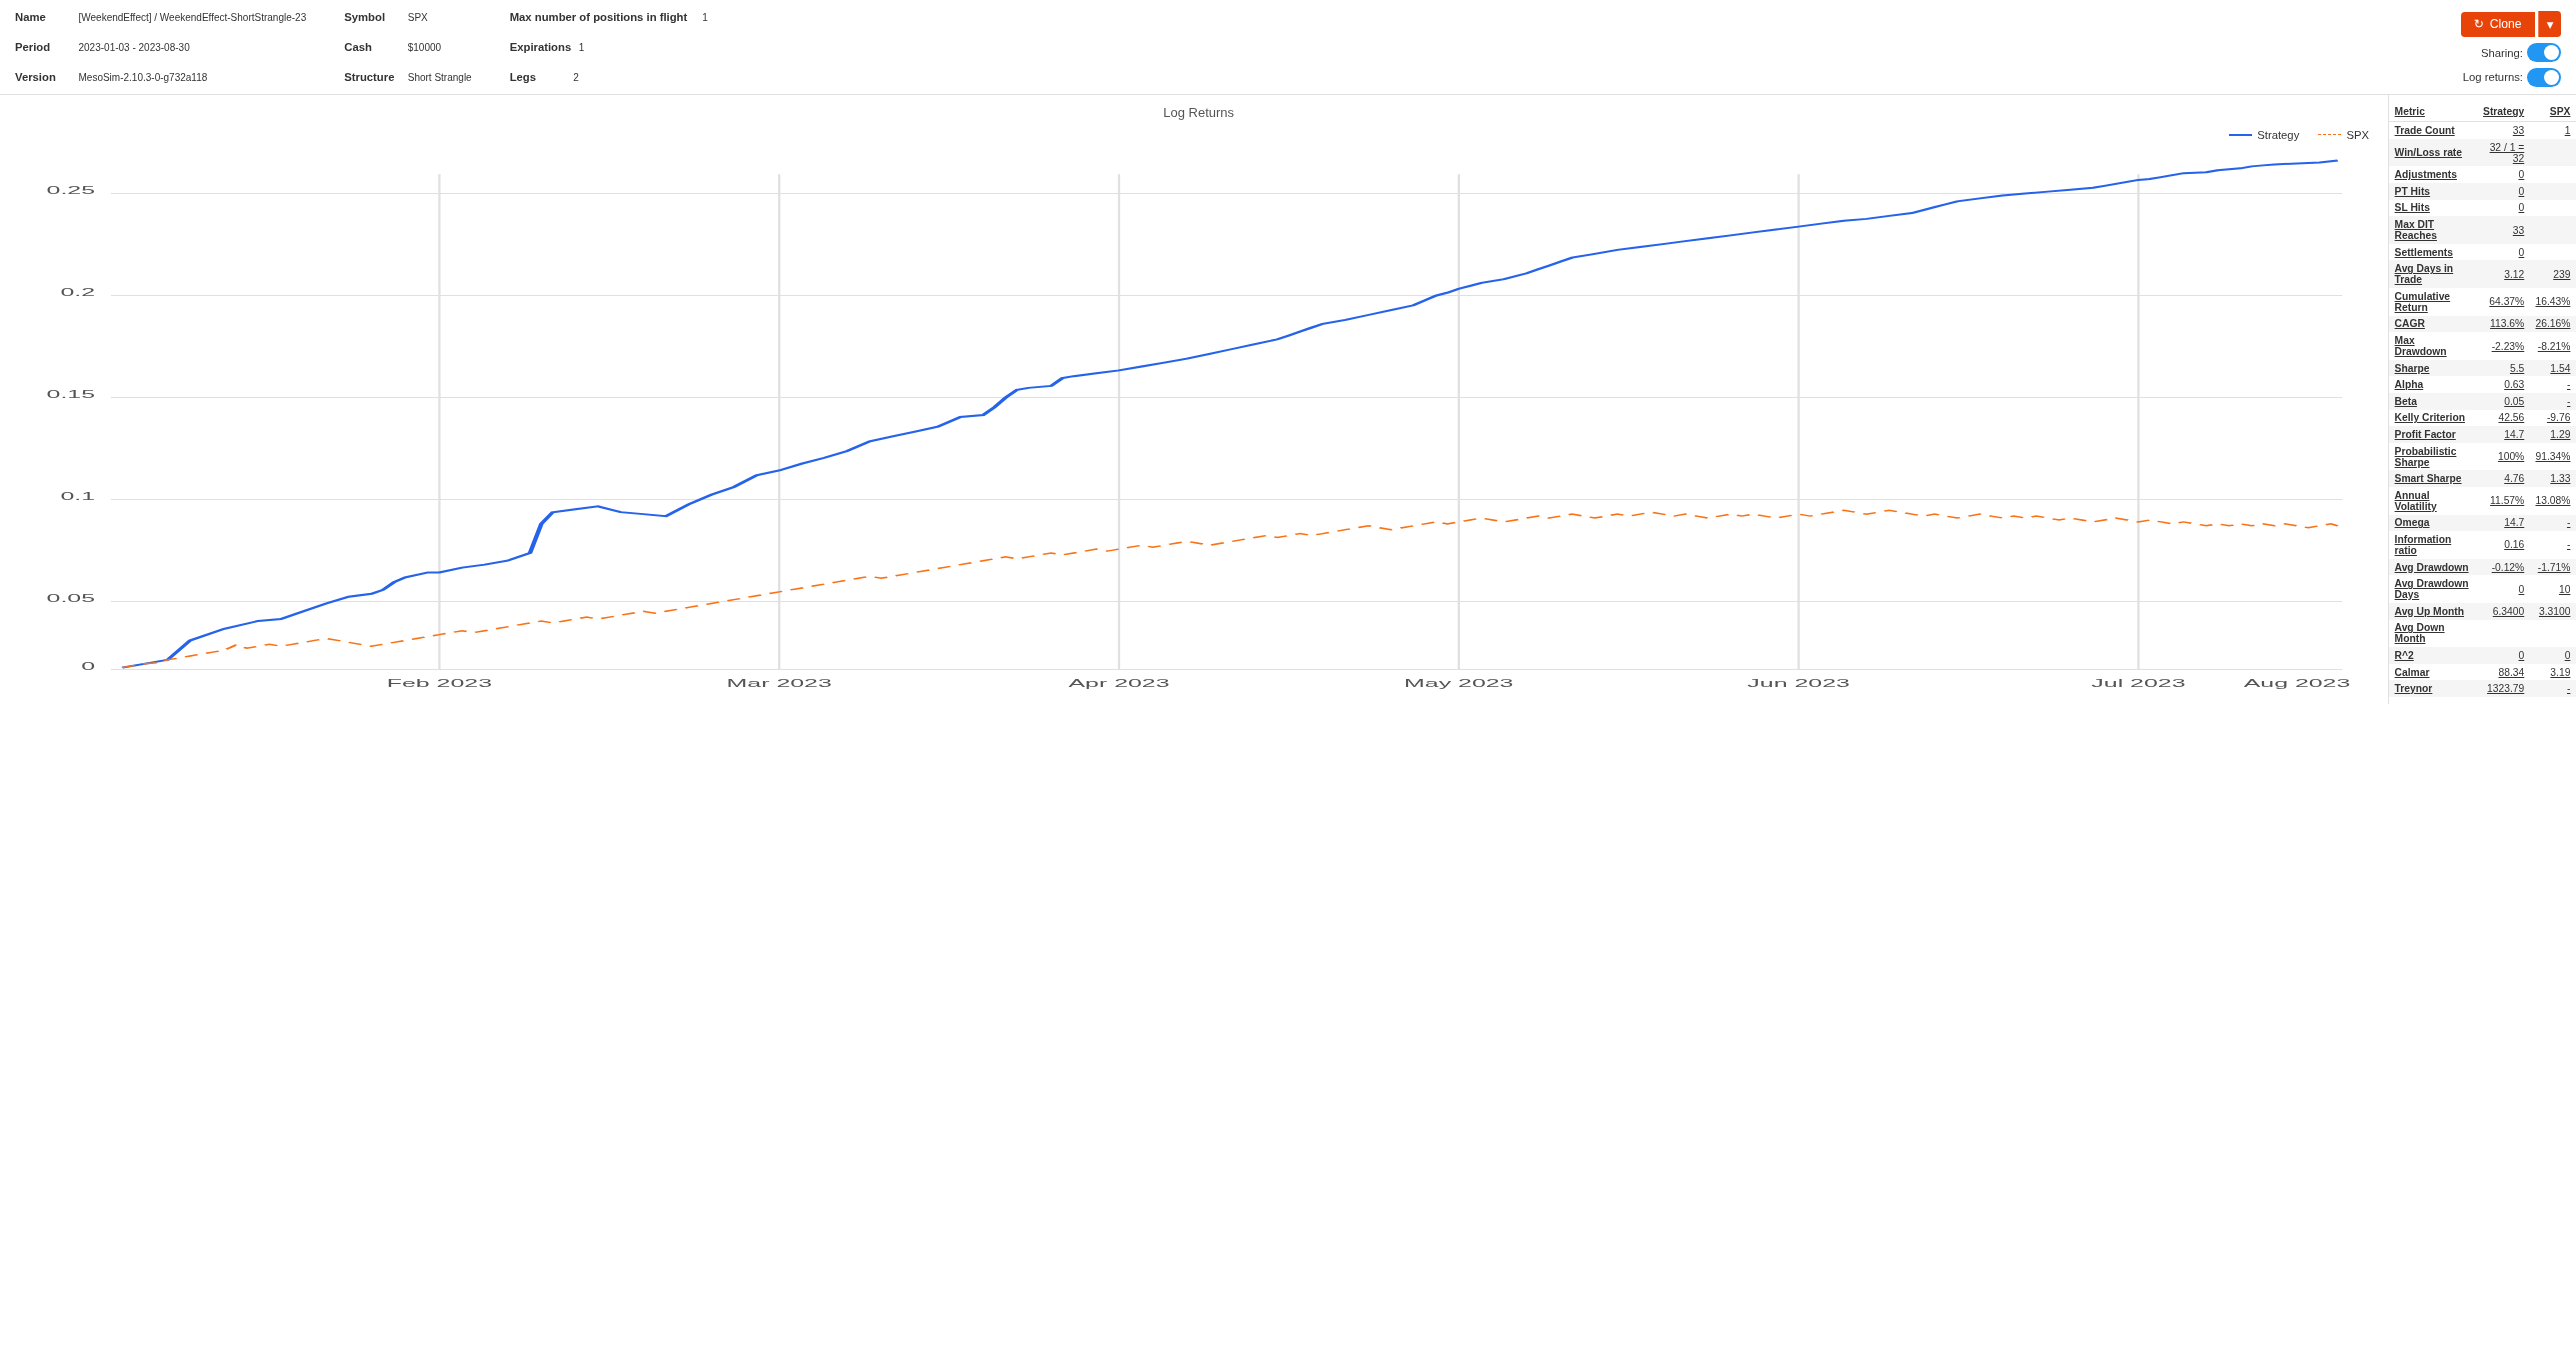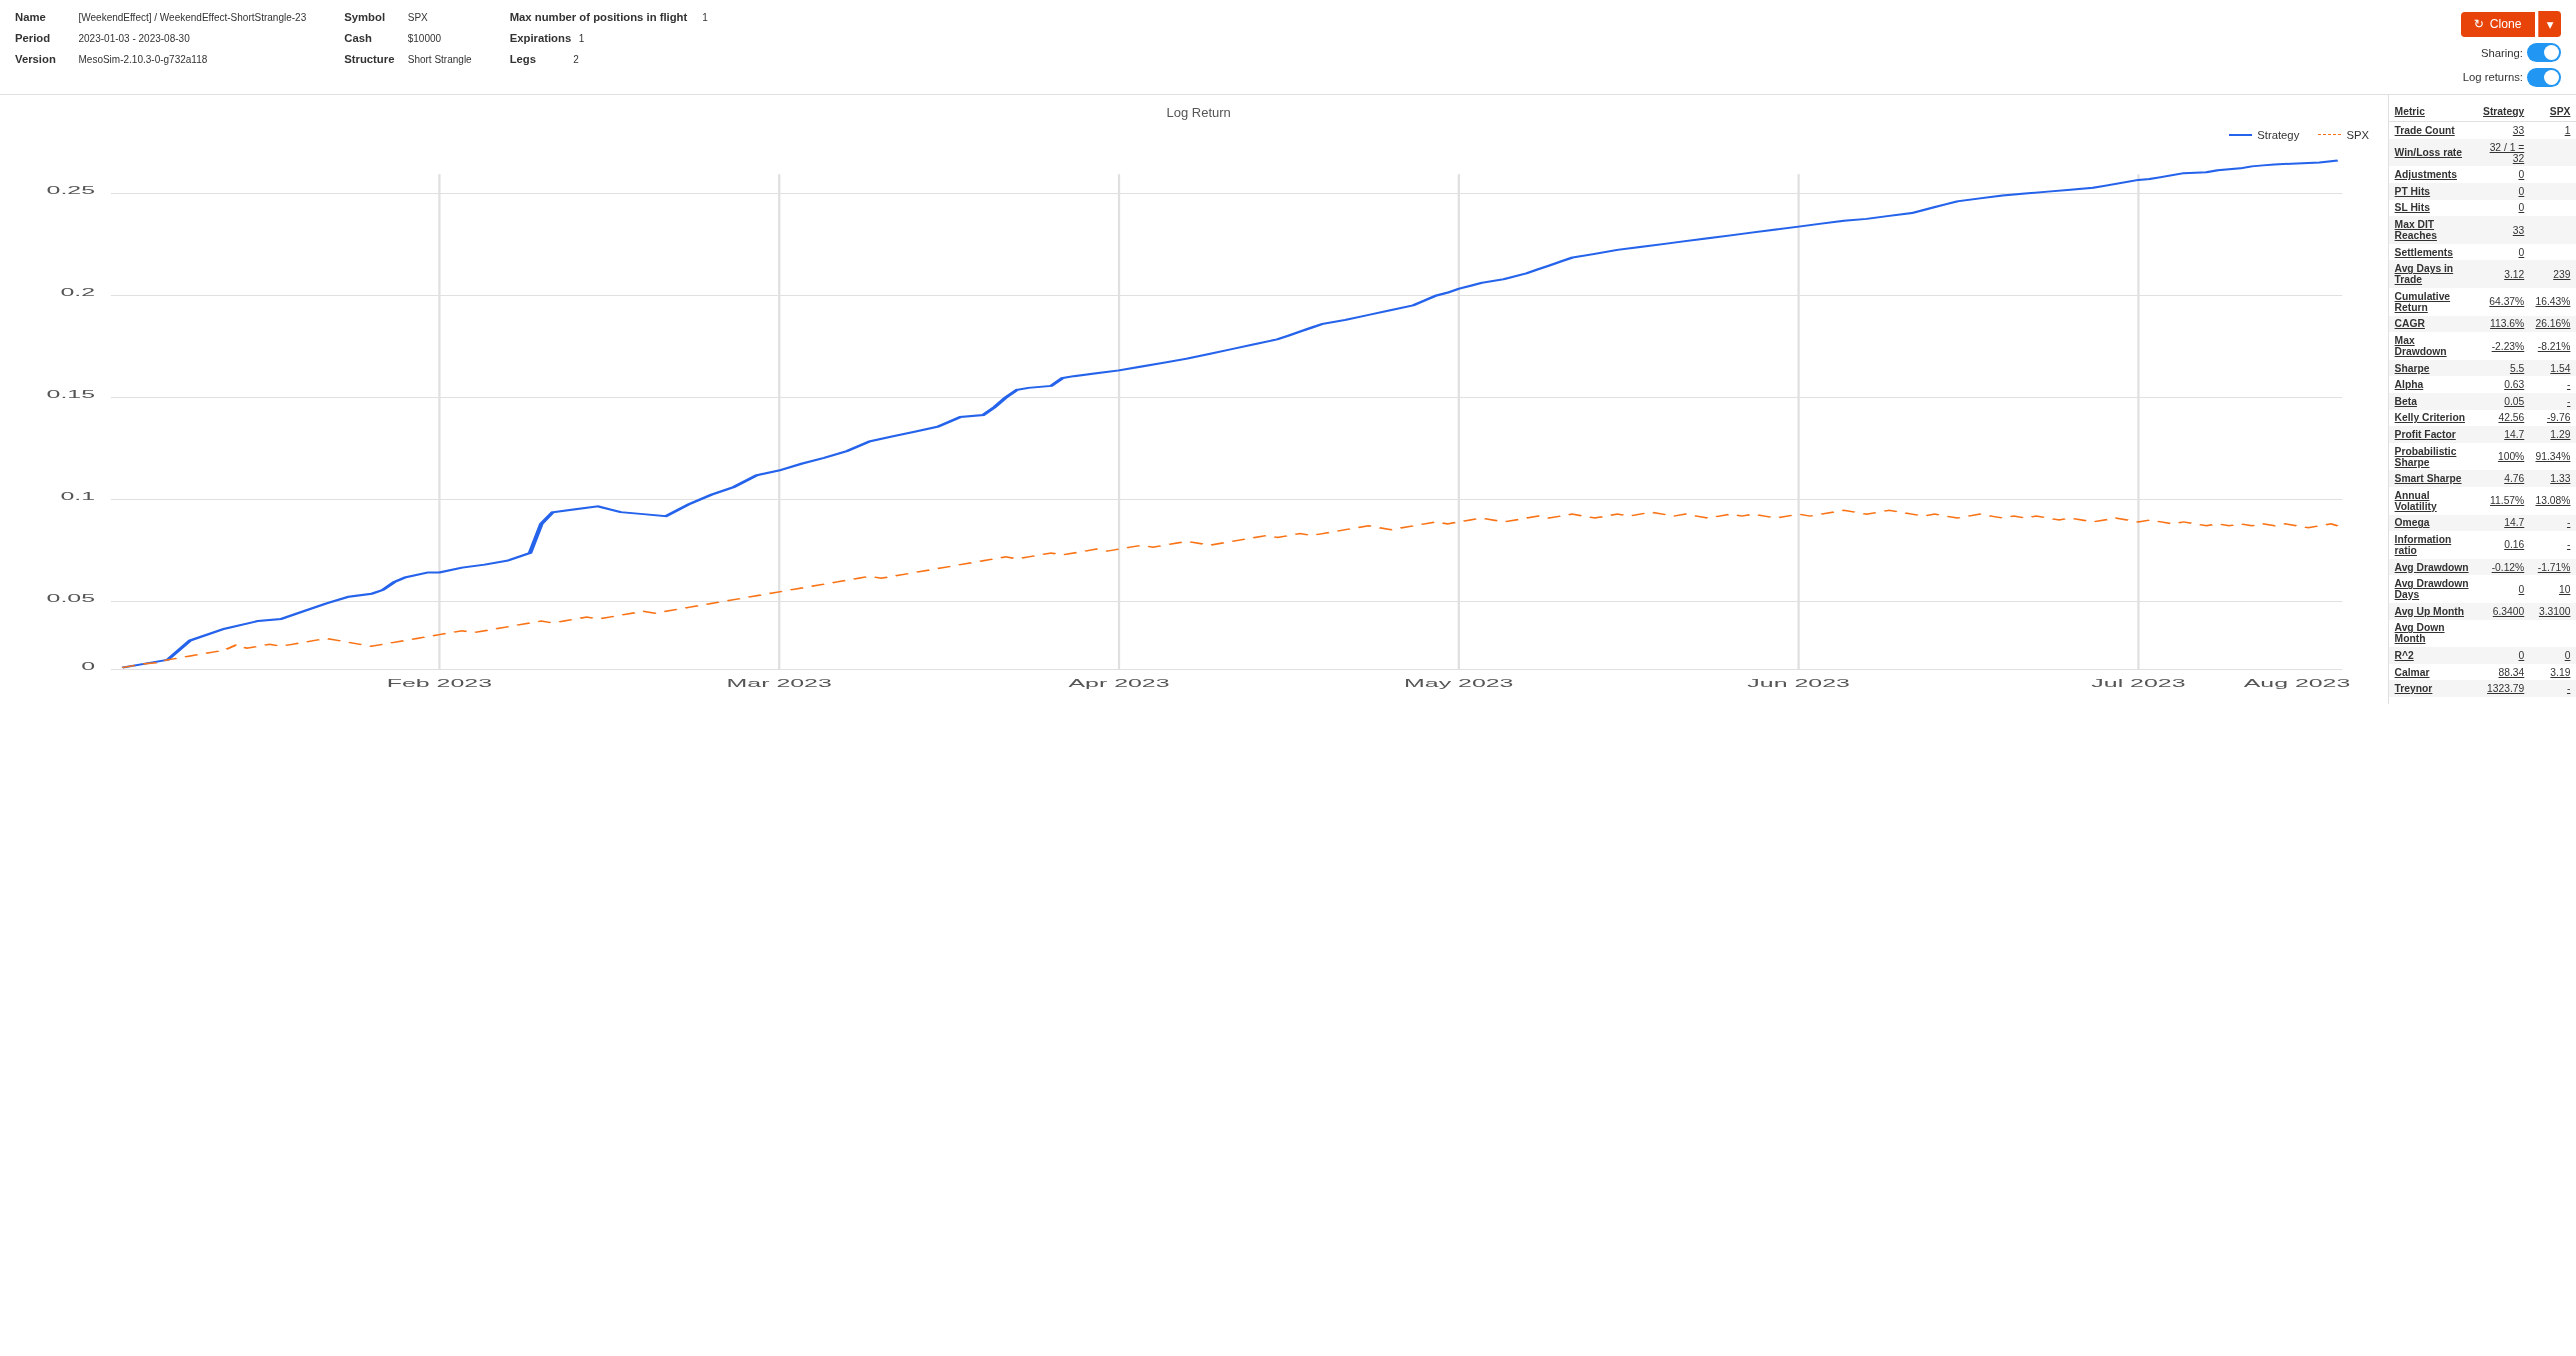--- a/index.html
+++ b/index.html
@@ -1,19 +1,19 @@
 <!DOCTYPE html>
 <html style="font-size:15px"><head>
   <meta charset="utf-8">
   <style>
     * { box-sizing: border-box; margin: 0; padding: 0; }
     body { font-family: -apple-system, BlinkMacSystemFont, 'Segoe UI', Arial, sans-serif; background: #fff; font-size: 11.3px; color: #333; }
 
     .header { padding: 11.3px 15px 7.5px 15px; border-bottom: 0.9px solid #e0e0e0; display: flex; gap: 38px; flex-wrap: wrap; align-items: flex-start; }
-    .header-group { display: flex; flex-direction: column; gap: 9px; }
+    .header-group { display: flex; flex-direction: column; gap: 18px; }
     .header-row { display: flex; gap: 7.5px; align-items: baseline; }
     .header-label { font-weight: 700; font-size: 11.3px; min-width: 56px; }
     .header-value { font-size: 10px; }
 
     .header-right { margin-left: auto; display: flex; flex-direction: column; gap: 5.6px; align-items: flex-end; }
     .clone-row { display: flex; gap: 3.8px; align-items: center; }
     .clone-btn { background: #e8440a; color: #fff; border: none; border-radius: 3.8px 0 0 3.8px; padding: 5.6px 13px; font-size: 12.2px; font-weight: 500; cursor: pointer; display: flex; align-items: center; gap: 5.6px; }
     .clone-dropdown { background: #e8440a; color: #fff; border: none; border-left: 0.9px solid rgba(255,255,255,0.3); border-radius: 0 3.8px 3.8px 0; padding: 5.6px 7.5px; cursor: pointer; }
     .share-row { display: flex; align-items: center; gap: 4px; font-size: 11.3px; }
     .toggle { width: 34px; height: 19px; background: #2196F3; border-radius: 9.4px; position: relative; cursor: pointer; display: inline-block; }
@@ -104,21 +104,21 @@
     <div class="share-row">
       <span>Log returns:</span>
       <div class="toggle"></div>
     </div>
   </div>
 </div>
 
 <div class="main-content">
 
   <div class="chart-area">
-    <div class="chart-title">Log Return</div>
+    <div class="chart-title">Log Returns</div>
 
     <div class="legend">
       <div class="legend-item">
         <div class="legend-line-solid"></div>
         <span>Strategy</span>
       </div>
       <div class="legend-item">
         <div class="legend-line-dashed"></div>
         <span>SPX</span>
       </div>

